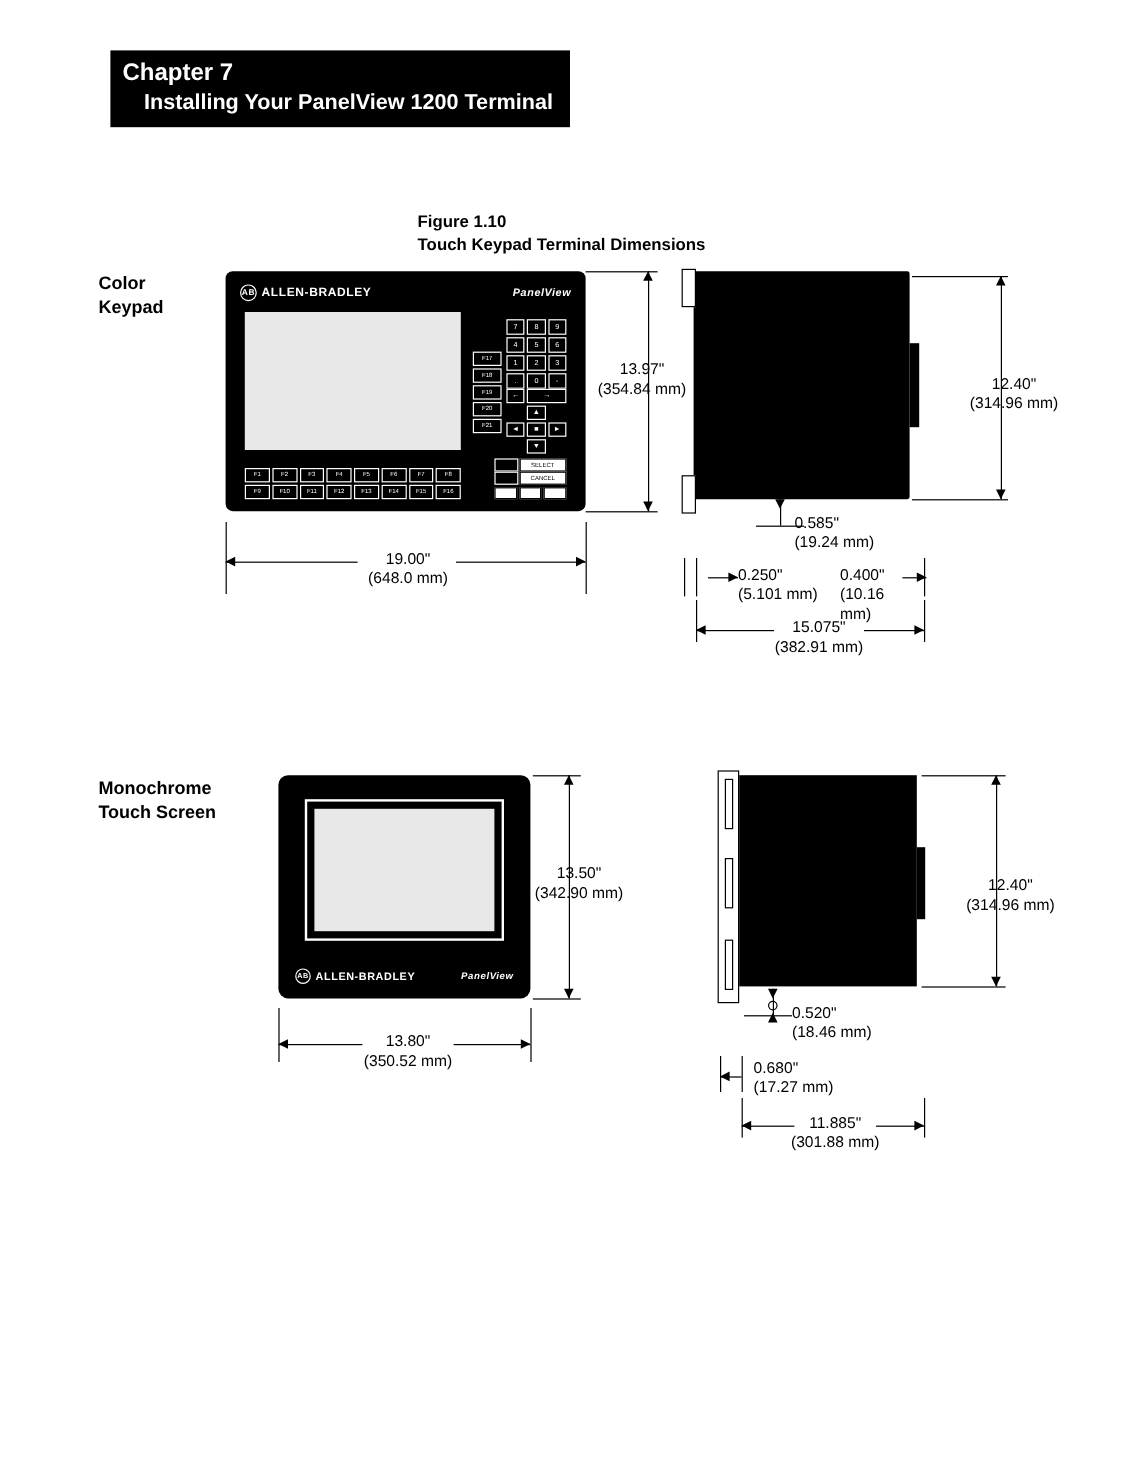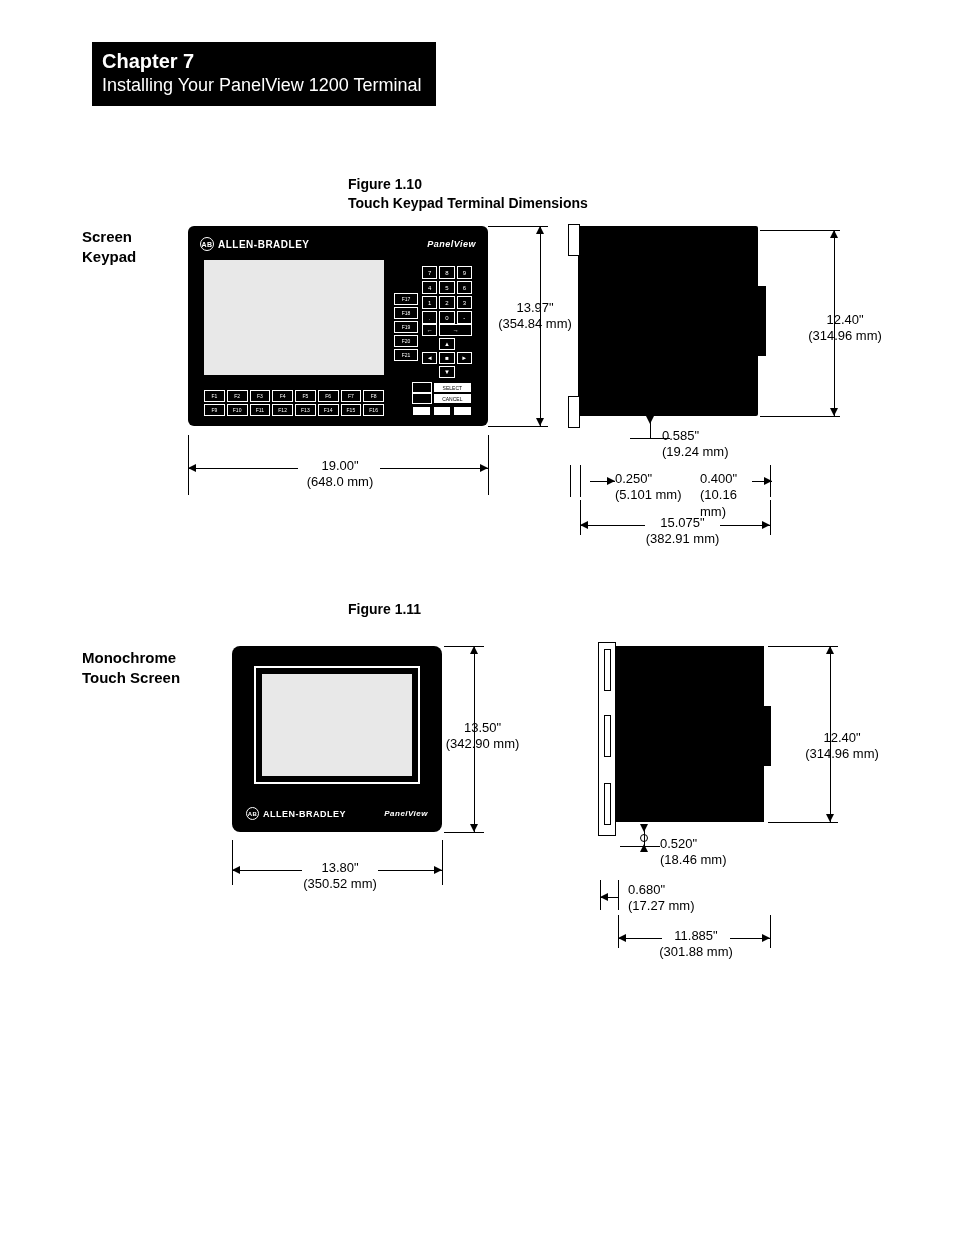--- a/index.html
+++ b/index.html
@@ -21,23 +21,24 @@
     top: 42px;
     background: #000;
     color: #fff;
     padding: 8px 14px 10px 10px;
   }
   .header-block .chap {
     font-weight: 700;
     font-size: 20px;
   }
   .header-block .sub {
-    font-weight: 400;
+    font-weight: 700;
     font-size: 18px;
     margin-top: 2px;
+    margin-left: 18px;
   }
   .fig-caption {
     position: absolute;
     font-weight: 700;
     font-size: 14px;
     line-height: 1.35;
   }
   .side-label {
     position: absolute;
     font-weight: 700;
@@ -339,21 +340,21 @@
     <div class="chap">Chapter 7</div>
     <div class="sub">Installing Your PanelView 1200 Terminal</div>
   </div>
 
   <div class="fig-caption" style="left:348px; top:175px;">
     <div>Figure 1.10</div>
     <div>Touch Keypad Terminal Dimensions</div>
   </div>
 
   <div class="side-label" style="left:82px; top:227px;">
-    <div>Screen</div>
+    <div>Color</div>
     <div>Keypad</div>
   </div>
 
   <div class="kp-front">
     <div class="kp-brandbar">
       <span class="ab-logo">
         <span class="circ">AB</span>
         <span>ALLEN-BRADLEY</span>
       </span>
       <span style="font-style:italic;font-size:9px;">PanelView</span>
@@ -508,21 +509,20 @@
   <div class="arr-left" style="left:580px; top:521px;"></div>
   <div class="arr-right" style="left:762px; top:521px;"></div>
   <div class="tick-h" style="left:580px; top:500px; height:35px;"></div>
   <div class="tick-h" style="left:770px; top:500px; height:35px;"></div>
   <div class="dim-label" style="left:640px; top:515px; width:85px;">
     <div>15.075"</div>
     <div>(382.91 mm)</div>
   </div>
 
   <div class="fig-caption" style="left:348px; top:600px;">
-    <div>Figure 1.11</div>
   </div>
 
   <div class="side-label" style="left:82px; top:648px;">
     <div>Monochrome</div>
     <div>Touch Screen</div>
   </div>
 
   <div class="ts-front">
     <div class="ts-bezel">
       <div class="ts-screen"></div>

